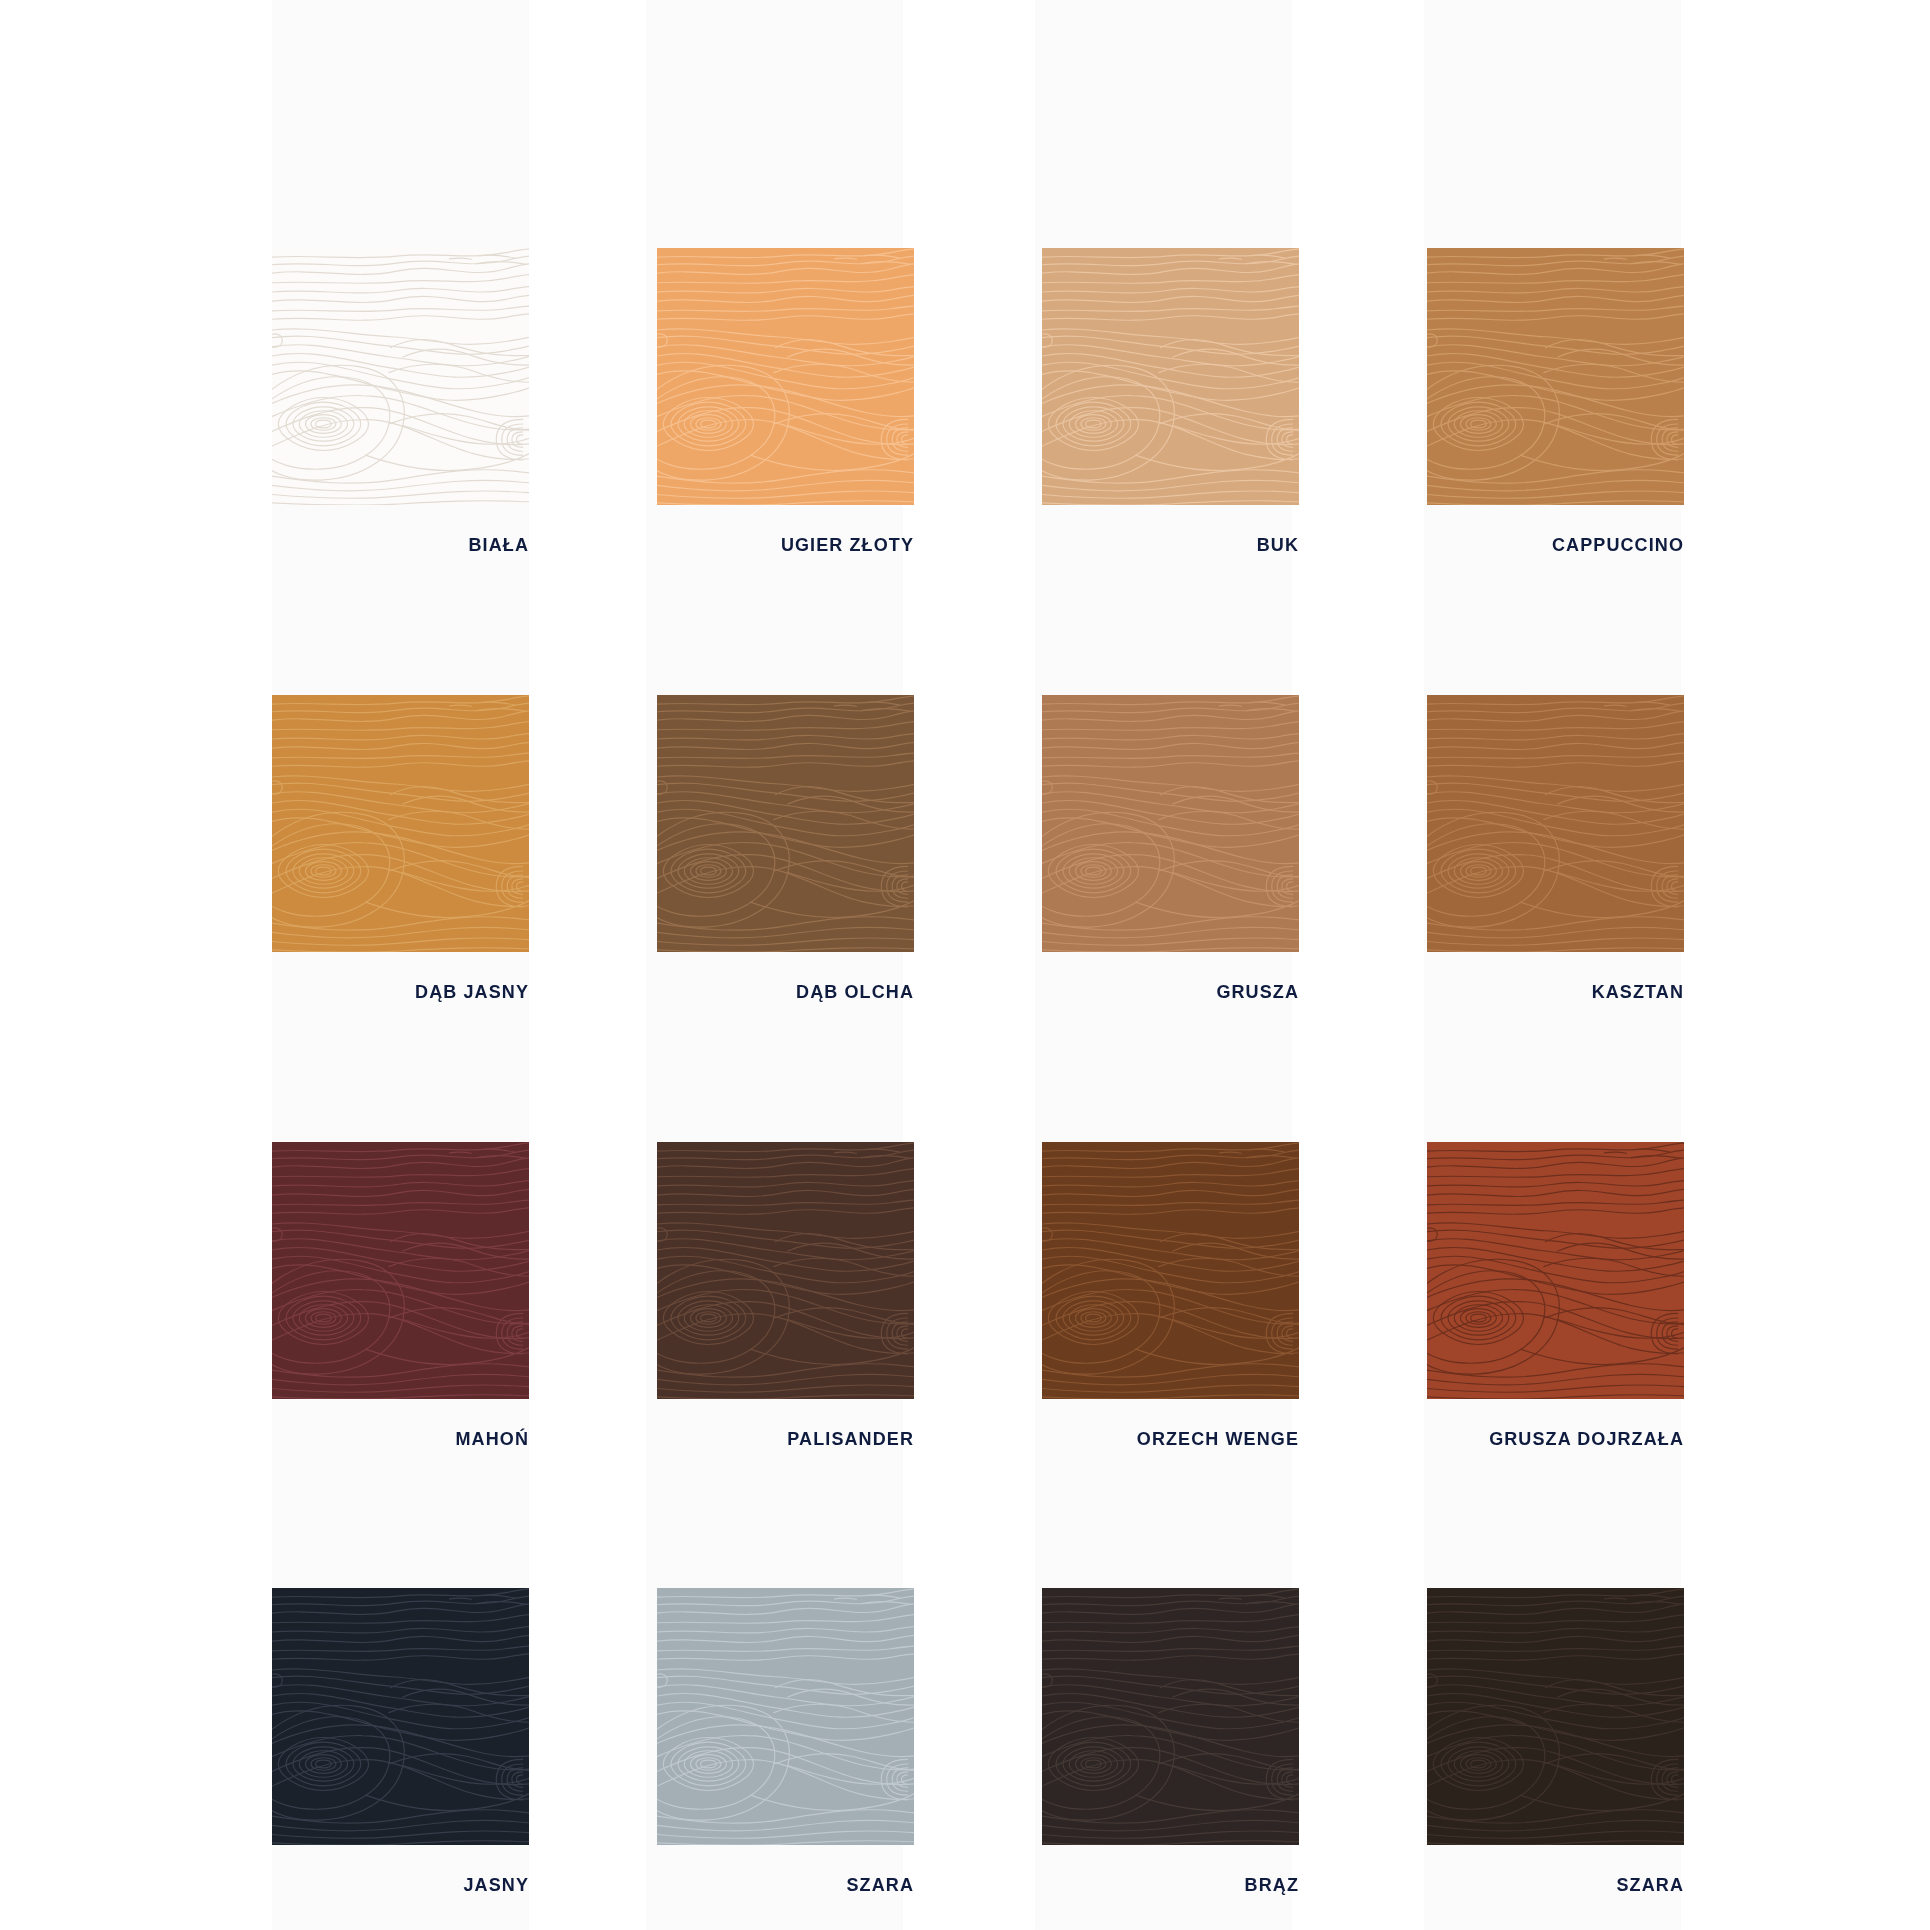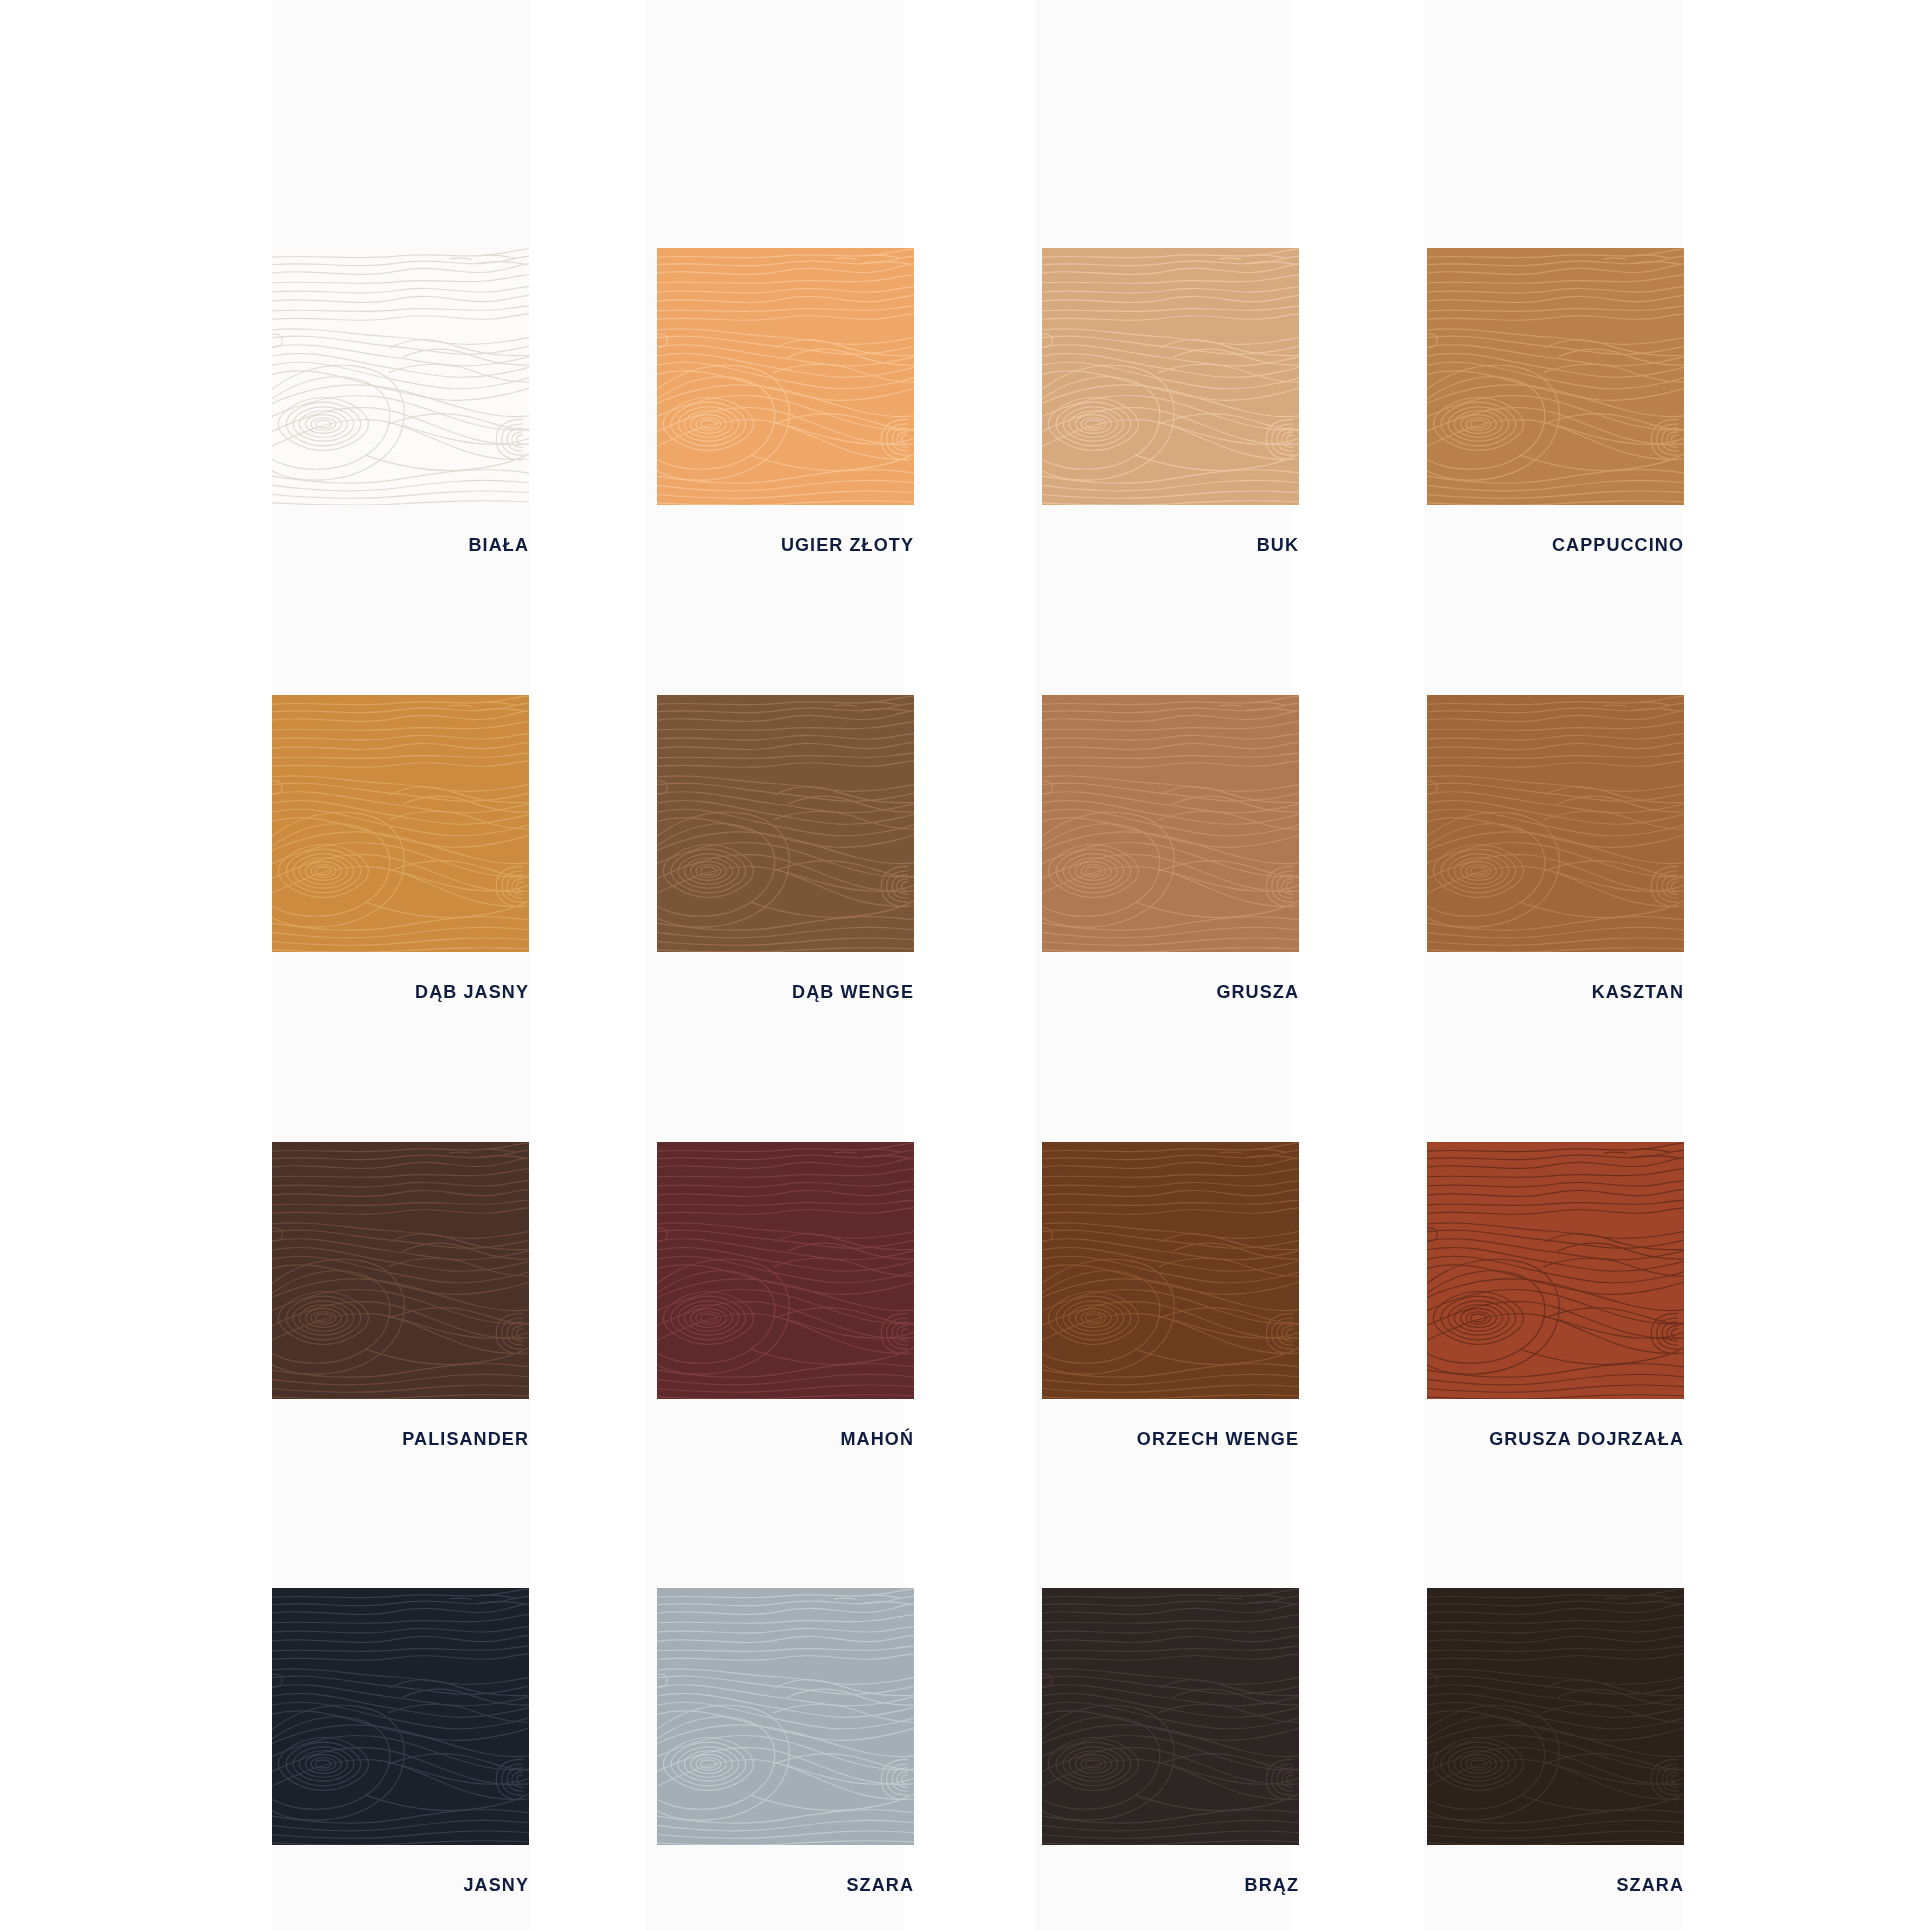--- a/index.html
+++ b/index.html
@@ -444,21 +444,21 @@
               <path d="M -6 327 C 50 330, 104 331.8, 160 328.8 S 256 323.4, 310 325.2 S 334 326, 340 327"></path>
               <path d="M 322 220 C 298.2 220, 288 230.4, 288 246 C 288 261.6, 298.2 272, 322 272"></path>
               <path d="M 322 226 C 303.1 226, 295 234, 295 246 C 295 258, 303.1 266, 322 266"></path>
               <path d="M 322 231 C 308 231, 302 237, 302 246 C 302 255, 308 261, 322 261"></path>
               <path d="M 322 236 C 312.2 236, 308 240, 308 246 C 308 252, 312.2 256, 322 256"></path>
               <path d="M 322 240 C 316.4 240, 314 242.4, 314 246 C 314 249.6, 316.4 252, 322 252"></path>
               <path d="M -4 112 C 6 108, 14 112, 13 120 C 12 127, 3 129, -4 126"></path>
             </g>
           </svg>
         </div>
-        <div class="swatch-label">DĄB WENGE</div>
+        <div class="swatch-label">DĄB OLCHA</div>
       </div>
       <div class="swatch-cell">
         <div class="swatch-tile">
           <svg viewBox="0 0 330 330" preserveAspectRatio="none">
             <defs>
               <clipPath id="clip6">
                 <rect x="0" y="0" width="330" height="330"></rect>
               </clipPath>
             </defs>
             <rect x="0" y="0" width="330" height="330" fill="#ad7a54"></rect>
@@ -572,20 +572,81 @@
               <path d="M -4 112 C 6 108, 14 112, 13 120 C 12 127, 3 129, -4 126"></path>
             </g>
           </svg>
         </div>
         <div class="swatch-label">KASZTAN</div>
       </div>
       <div class="swatch-cell">
         <div class="swatch-tile">
           <svg viewBox="0 0 330 330" preserveAspectRatio="none">
             <defs>
+              <clipPath id="clip9">
+                <rect x="0" y="0" width="330" height="330"></rect>
+              </clipPath>
+            </defs>
+            <rect x="0" y="0" width="330" height="330" fill="#5e2a2c"></rect>
+            <g clip-path="url(#clip9)" fill="none" stroke="#7d3d41" stroke-width="1.5" stroke-linecap="round" stroke-linejoin="round">
+              <path d="M -6 12 C 55 8, 105 16, 160 10.4 S 250 15.6, 300 6 S 330 4, 340 3"></path>
+              <path d="M -6 22 C 55 15.8, 105 28.2, 160 19.52 S 250 27.58, 300 16 S 330 14, 340 13"></path>
+              <path d="M -6 33 C 55 24.6, 105 41.4, 160 29.64 S 250 40.56, 300 27 S 330 25, 340 24"></path>
+              <path d="M -6 45 C 55 41, 105 49, 160 43.4 S 250 48.6, 300 39 S 330 37, 340 36"></path>
+              <path d="M -6 57 C 55 50.8, 105 63.2, 160 54.519999999999996 S 250 62.58, 300 54 S 330 52, 340 51"></path>
+              <path d="M -6 69 C 55 60.6, 105 77.4, 160 65.64 S 250 76.56, 300 66 S 330 64, 340 63"></path>
+              <path d="M -6 81 C 55 77, 105 85, 160 79.4 S 250 84.6, 300 78 S 330 76, 340 75"></path>
+              <path d="M -6 92 C 55 85.8, 105 98.2, 160 89.52 S 250 97.58, 300 89 S 330 87, 340 86"></path>
+              <path d="M 228 14 C 238 12.5, 248 13, 256 14.5"></path>
+              <path d="M 266 10 C 280 8, 296 9.5, 312 13"></path>
+              <path d="M 262 20 C 284 16, 306 17, 326 21"></path>
+              <path d="M -6 106 C 48 99, 96 111, 152 114 S 236 130, 300 120 S 332 110, 340 106"></path>
+              <path d="M -6 116 C 48 107, 96 121, 152 126 S 236 142.8, 300 132 S 332 120, 340 116"></path>
+              <path d="M -6 128 C 48 117, 96 133, 152 140 S 236 157.6, 300 146 S 332 132, 340 128"></path>
+              <path d="M -6 140 C 48 127, 96 145, 152 154 S 236 172.4, 300 160 S 332 144, 340 140"></path>
+              <path d="M -6 152 C 48 137, 96 157, 152 168 S 236 187.2, 300 174 S 332 156, 340 152"></path>
+              <path d="M -6 164 C 48 147, 96 169, 152 182 S 236 202, 300 188 S 332 168, 340 164"></path>
+              <path d="M 152 128 C 176 116, 198 114, 224 122 C 252 131, 276 140, 336 138"></path>
+              <path d="M 168 140 C 196 128, 224 127, 250 136 C 278 146, 302 152, 340 150"></path>
+              <path d="M 150 160 C 186 146, 226 146, 258 158 C 288 169, 312 174, 340 172"></path>
+              <path d="M -6 202 C 30 186, 70 174, 116 176 C 168 178, 212 198, 262 210 C 296 218, 320 218, 340 214"></path>
+              <path d="M -6 219 C 30 203, 70 188, 116 189.5 C 168 190, 212 215, 262 227 C 296 235, 320 235, 340 231"></path>
+              <path d="M -6 238 C 30 222, 70 204, 116 205 C 168 204, 212 234, 262 246 C 296 254, 320 254, 340 250"></path>
+              <path d="M -6 257 C 30 241, 70 220, 116 220.5 C 168 218, 212 253, 262 265 C 296 273, 320 273, 340 269"></path>
+              <path d="M 8 226 C 8 209.68, 38.16 192, 66 192 C 93.84 192, 124 209.68, 124 226 C 124 242.32, 93.84 260, 66 260 C 38.16 260, 8 242.32, 8 226 Z"></path>
+              <path d="M 18 226 C 18 212, 42 198, 66 198 C 90 198, 114 212, 114 226 C 114 240, 90 254, 66 254 C 42 254, 18 240, 18 226 Z"></path>
+              <path d="M 27 226 C 27 214.56, 45.72 204, 66 204 C 86.28 204, 105 214.56, 105 226 C 105 237.44, 86.28 248, 66 248 C 45.72 248, 27 237.44, 27 226 Z"></path>
+              <path d="M 35 226 C 35 216.82, 49.26 209, 66 209 C 82.74000000000001 209, 97 216.82, 97 226 C 97 235.18, 82.74000000000001 243, 66 243 C 49.26 243, 35 235.18, 35 226 Z"></path>
+              <path d="M 43 226 C 43 219.28, 53.12 214, 66 214 C 78.88 214, 89 219.28, 89 226 C 89 232.72, 78.88 238, 66 238 C 53.12 238, 43 232.72, 43 226 Z"></path>
+              <path d="M 50 226 C 50 221.36, 56.72 218, 66 218 C 75.28 218, 82 221.36, 82 226 C 82 230.64, 75.28 234, 66 234 C 56.72 234, 50 230.64, 50 226 Z"></path>
+              <path d="M 56 226 C 56 223, 60 221, 66 221 C 72 221, 76 223, 76 226 C 76 229, 72 231, 66 231 C 60 231, 56 229, 56 226 Z"></path>
+              <path d="M -6 198 C 24 176, 58 162, 96 166 C 140 171, 156 198, 150 226 C 144 256, 110 282, 62 284 C 28 285, 4 276, -8 266"></path>
+              <path d="M -6 186 C 26 160, 66 146, 110 152 C 158 159, 176 192, 168 228 C 160 266, 118 296, 62 298 C 26 299, 2 290, -8 280"></path>
+              <path d="M 150 226 C 182 214, 214 208, 250 216 C 282 223, 306 236, 340 234"></path>
+              <path d="M 168 228 C 206 240, 244 252, 282 252 C 310 252, 328 246, 340 240"></path>
+              <path d="M 120 266 C 160 280, 206 290, 256 284 C 300 279, 326 268, 340 258"></path>
+              <path d="M -6 292 C 50 301, 104 306.4, 160 297.4 S 256 281.2, 310 286.6 S 334 291, 340 292"></path>
+              <path d="M -6 304 C 50 311, 104 315.2, 160 308.2 S 256 295.6, 310 299.8 S 334 303, 340 304"></path>
+              <path d="M -6 316 C 50 321, 104 324, 160 319 S 256 310, 310 313 S 334 315, 340 316"></path>
+              <path d="M -6 327 C 50 330, 104 331.8, 160 328.8 S 256 323.4, 310 325.2 S 334 326, 340 327"></path>
+              <path d="M 322 220 C 298.2 220, 288 230.4, 288 246 C 288 261.6, 298.2 272, 322 272"></path>
+              <path d="M 322 226 C 303.1 226, 295 234, 295 246 C 295 258, 303.1 266, 322 266"></path>
+              <path d="M 322 231 C 308 231, 302 237, 302 246 C 302 255, 308 261, 322 261"></path>
+              <path d="M 322 236 C 312.2 236, 308 240, 308 246 C 308 252, 312.2 256, 322 256"></path>
+              <path d="M 322 240 C 316.4 240, 314 242.4, 314 246 C 314 249.6, 316.4 252, 322 252"></path>
+              <path d="M -4 112 C 6 108, 14 112, 13 120 C 12 127, 3 129, -4 126"></path>
+            </g>
+          </svg>
+        </div>
+        <div class="swatch-label">MAHOŃ</div>
+      </div>
+      <div class="swatch-cell">
+        <div class="swatch-tile">
+          <svg viewBox="0 0 330 330" preserveAspectRatio="none">
+            <defs>
               <clipPath id="clip8">
                 <rect x="0" y="0" width="330" height="330"></rect>
               </clipPath>
             </defs>
             <rect x="0" y="0" width="330" height="330" fill="#4a3228"></rect>
             <g clip-path="url(#clip8)" fill="none" stroke="#6a4a3a" stroke-width="1.5" stroke-linecap="round" stroke-linejoin="round">
               <path d="M -6 12 C 55 8, 105 16, 160 10.4 S 250 15.6, 300 6 S 330 4, 340 3"></path>
               <path d="M -6 22 C 55 15.8, 105 28.2, 160 19.52 S 250 27.58, 300 16 S 330 14, 340 13"></path>
               <path d="M -6 33 C 55 24.6, 105 41.4, 160 29.64 S 250 40.56, 300 27 S 330 25, 340 24"></path>
               <path d="M -6 45 C 55 41, 105 49, 160 43.4 S 250 48.6, 300 39 S 330 37, 340 36"></path>
@@ -628,81 +689,20 @@
               <path d="M 322 220 C 298.2 220, 288 230.4, 288 246 C 288 261.6, 298.2 272, 322 272"></path>
               <path d="M 322 226 C 303.1 226, 295 234, 295 246 C 295 258, 303.1 266, 322 266"></path>
               <path d="M 322 231 C 308 231, 302 237, 302 246 C 302 255, 308 261, 322 261"></path>
               <path d="M 322 236 C 312.2 236, 308 240, 308 246 C 308 252, 312.2 256, 322 256"></path>
               <path d="M 322 240 C 316.4 240, 314 242.4, 314 246 C 314 249.6, 316.4 252, 322 252"></path>
               <path d="M -4 112 C 6 108, 14 112, 13 120 C 12 127, 3 129, -4 126"></path>
             </g>
           </svg>
         </div>
         <div class="swatch-label">PALISANDER</div>
-      </div>
-      <div class="swatch-cell">
-        <div class="swatch-tile">
-          <svg viewBox="0 0 330 330" preserveAspectRatio="none">
-            <defs>
-              <clipPath id="clip9">
-                <rect x="0" y="0" width="330" height="330"></rect>
-              </clipPath>
-            </defs>
-            <rect x="0" y="0" width="330" height="330" fill="#5e2a2c"></rect>
-            <g clip-path="url(#clip9)" fill="none" stroke="#7d3d41" stroke-width="1.5" stroke-linecap="round" stroke-linejoin="round">
-              <path d="M -6 12 C 55 8, 105 16, 160 10.4 S 250 15.6, 300 6 S 330 4, 340 3"></path>
-              <path d="M -6 22 C 55 15.8, 105 28.2, 160 19.52 S 250 27.58, 300 16 S 330 14, 340 13"></path>
-              <path d="M -6 33 C 55 24.6, 105 41.4, 160 29.64 S 250 40.56, 300 27 S 330 25, 340 24"></path>
-              <path d="M -6 45 C 55 41, 105 49, 160 43.4 S 250 48.6, 300 39 S 330 37, 340 36"></path>
-              <path d="M -6 57 C 55 50.8, 105 63.2, 160 54.519999999999996 S 250 62.58, 300 54 S 330 52, 340 51"></path>
-              <path d="M -6 69 C 55 60.6, 105 77.4, 160 65.64 S 250 76.56, 300 66 S 330 64, 340 63"></path>
-              <path d="M -6 81 C 55 77, 105 85, 160 79.4 S 250 84.6, 300 78 S 330 76, 340 75"></path>
-              <path d="M -6 92 C 55 85.8, 105 98.2, 160 89.52 S 250 97.58, 300 89 S 330 87, 340 86"></path>
-              <path d="M 228 14 C 238 12.5, 248 13, 256 14.5"></path>
-              <path d="M 266 10 C 280 8, 296 9.5, 312 13"></path>
-              <path d="M 262 20 C 284 16, 306 17, 326 21"></path>
-              <path d="M -6 106 C 48 99, 96 111, 152 114 S 236 130, 300 120 S 332 110, 340 106"></path>
-              <path d="M -6 116 C 48 107, 96 121, 152 126 S 236 142.8, 300 132 S 332 120, 340 116"></path>
-              <path d="M -6 128 C 48 117, 96 133, 152 140 S 236 157.6, 300 146 S 332 132, 340 128"></path>
-              <path d="M -6 140 C 48 127, 96 145, 152 154 S 236 172.4, 300 160 S 332 144, 340 140"></path>
-              <path d="M -6 152 C 48 137, 96 157, 152 168 S 236 187.2, 300 174 S 332 156, 340 152"></path>
-              <path d="M -6 164 C 48 147, 96 169, 152 182 S 236 202, 300 188 S 332 168, 340 164"></path>
-              <path d="M 152 128 C 176 116, 198 114, 224 122 C 252 131, 276 140, 336 138"></path>
-              <path d="M 168 140 C 196 128, 224 127, 250 136 C 278 146, 302 152, 340 150"></path>
-              <path d="M 150 160 C 186 146, 226 146, 258 158 C 288 169, 312 174, 340 172"></path>
-              <path d="M -6 202 C 30 186, 70 174, 116 176 C 168 178, 212 198, 262 210 C 296 218, 320 218, 340 214"></path>
-              <path d="M -6 219 C 30 203, 70 188, 116 189.5 C 168 190, 212 215, 262 227 C 296 235, 320 235, 340 231"></path>
-              <path d="M -6 238 C 30 222, 70 204, 116 205 C 168 204, 212 234, 262 246 C 296 254, 320 254, 340 250"></path>
-              <path d="M -6 257 C 30 241, 70 220, 116 220.5 C 168 218, 212 253, 262 265 C 296 273, 320 273, 340 269"></path>
-              <path d="M 8 226 C 8 209.68, 38.16 192, 66 192 C 93.84 192, 124 209.68, 124 226 C 124 242.32, 93.84 260, 66 260 C 38.16 260, 8 242.32, 8 226 Z"></path>
-              <path d="M 18 226 C 18 212, 42 198, 66 198 C 90 198, 114 212, 114 226 C 114 240, 90 254, 66 254 C 42 254, 18 240, 18 226 Z"></path>
-              <path d="M 27 226 C 27 214.56, 45.72 204, 66 204 C 86.28 204, 105 214.56, 105 226 C 105 237.44, 86.28 248, 66 248 C 45.72 248, 27 237.44, 27 226 Z"></path>
-              <path d="M 35 226 C 35 216.82, 49.26 209, 66 209 C 82.74000000000001 209, 97 216.82, 97 226 C 97 235.18, 82.74000000000001 243, 66 243 C 49.26 243, 35 235.18, 35 226 Z"></path>
-              <path d="M 43 226 C 43 219.28, 53.12 214, 66 214 C 78.88 214, 89 219.28, 89 226 C 89 232.72, 78.88 238, 66 238 C 53.12 238, 43 232.72, 43 226 Z"></path>
-              <path d="M 50 226 C 50 221.36, 56.72 218, 66 218 C 75.28 218, 82 221.36, 82 226 C 82 230.64, 75.28 234, 66 234 C 56.72 234, 50 230.64, 50 226 Z"></path>
-              <path d="M 56 226 C 56 223, 60 221, 66 221 C 72 221, 76 223, 76 226 C 76 229, 72 231, 66 231 C 60 231, 56 229, 56 226 Z"></path>
-              <path d="M -6 198 C 24 176, 58 162, 96 166 C 140 171, 156 198, 150 226 C 144 256, 110 282, 62 284 C 28 285, 4 276, -8 266"></path>
-              <path d="M -6 186 C 26 160, 66 146, 110 152 C 158 159, 176 192, 168 228 C 160 266, 118 296, 62 298 C 26 299, 2 290, -8 280"></path>
-              <path d="M 150 226 C 182 214, 214 208, 250 216 C 282 223, 306 236, 340 234"></path>
-              <path d="M 168 228 C 206 240, 244 252, 282 252 C 310 252, 328 246, 340 240"></path>
-              <path d="M 120 266 C 160 280, 206 290, 256 284 C 300 279, 326 268, 340 258"></path>
-              <path d="M -6 292 C 50 301, 104 306.4, 160 297.4 S 256 281.2, 310 286.6 S 334 291, 340 292"></path>
-              <path d="M -6 304 C 50 311, 104 315.2, 160 308.2 S 256 295.6, 310 299.8 S 334 303, 340 304"></path>
-              <path d="M -6 316 C 50 321, 104 324, 160 319 S 256 310, 310 313 S 334 315, 340 316"></path>
-              <path d="M -6 327 C 50 330, 104 331.8, 160 328.8 S 256 323.4, 310 325.2 S 334 326, 340 327"></path>
-              <path d="M 322 220 C 298.2 220, 288 230.4, 288 246 C 288 261.6, 298.2 272, 322 272"></path>
-              <path d="M 322 226 C 303.1 226, 295 234, 295 246 C 295 258, 303.1 266, 322 266"></path>
-              <path d="M 322 231 C 308 231, 302 237, 302 246 C 302 255, 308 261, 322 261"></path>
-              <path d="M 322 236 C 312.2 236, 308 240, 308 246 C 308 252, 312.2 256, 322 256"></path>
-              <path d="M 322 240 C 316.4 240, 314 242.4, 314 246 C 314 249.6, 316.4 252, 322 252"></path>
-              <path d="M -4 112 C 6 108, 14 112, 13 120 C 12 127, 3 129, -4 126"></path>
-            </g>
-          </svg>
-        </div>
-        <div class="swatch-label">MAHOŃ</div>
       </div>
       <div class="swatch-cell">
         <div class="swatch-tile">
           <svg viewBox="0 0 330 330" preserveAspectRatio="none">
             <defs>
               <clipPath id="clip10">
                 <rect x="0" y="0" width="330" height="330"></rect>
               </clipPath>
             </defs>
             <rect x="0" y="0" width="330" height="330" fill="#6b3c1e"></rect>

